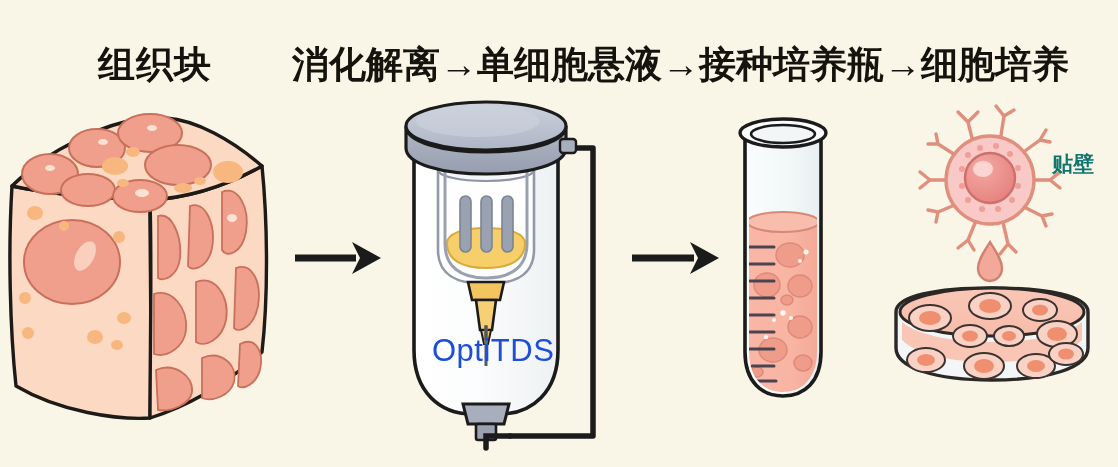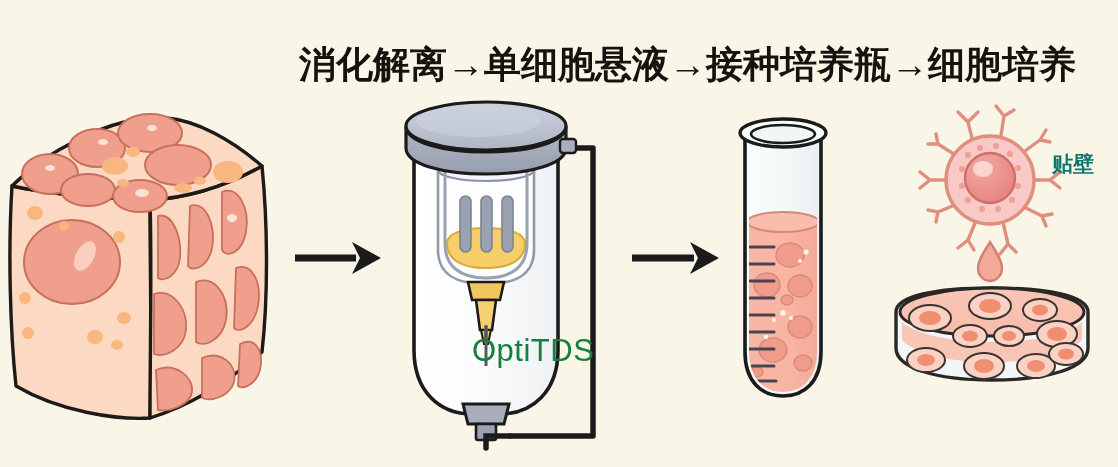--- a/index.html
+++ b/index.html
@@ -15,42 +15,42 @@
     display:flex;align-items:center;
   }
   .hdr-tissue{
     position:absolute;left:98px;top:40px;
     font-size:37px;font-weight:bold;color:#15130e;
     letter-spacing:1px;white-space:nowrap;
   }
   .hdr-flow{
     position:absolute;left:292px;top:40px;
     font-size:37px;font-weight:bold;color:#15130e;
-    letter-spacing:0px;white-space:nowrap;margin-left:7px;
+    letter-spacing:0px;white-space:nowrap;
   }
   .adh-label{
     position:absolute;left:1052px;top:150px;
     font-size:21px;font-weight:bold;color:#0f766e;
     white-space:nowrap;
   }
   .optitds-label{
     position:absolute;left:432px;top:333px;
-    font-size:31px;color:#15803d;letter-spacing:0.5px;
+    font-size:31px;color:#1d4ed8;letter-spacing:0.5px;
     white-space:nowrap;
-    margin-left:40px;
   }
   svg{display:block;}
   .svg-layer{position:absolute;left:0;top:0;}
 </style>
 </head>
 <body style="background: rgb(249, 245, 231);">
 
 <div id="stage">
 
   <div class="hdr">
+    <div class="hdr-tissue">组织块</div>
     <div class="hdr-flow">消化解离→单细胞悬液→接种培养瓶→细胞培养</div>
   </div>
 
   <svg class="svg-layer" width="1118" height="467" viewBox="0 0 1118 467">
     <defs>
       <linearGradient id="gCapTop" x1="0" y1="0" x2="0" y2="1">
         <stop offset="0%" stop-color="#ccd2dd"></stop>
         <stop offset="100%" stop-color="#aeb5c4"></stop>
       </linearGradient>
       <linearGradient id="gCapSide" x1="0" y1="0" x2="0" y2="1">

